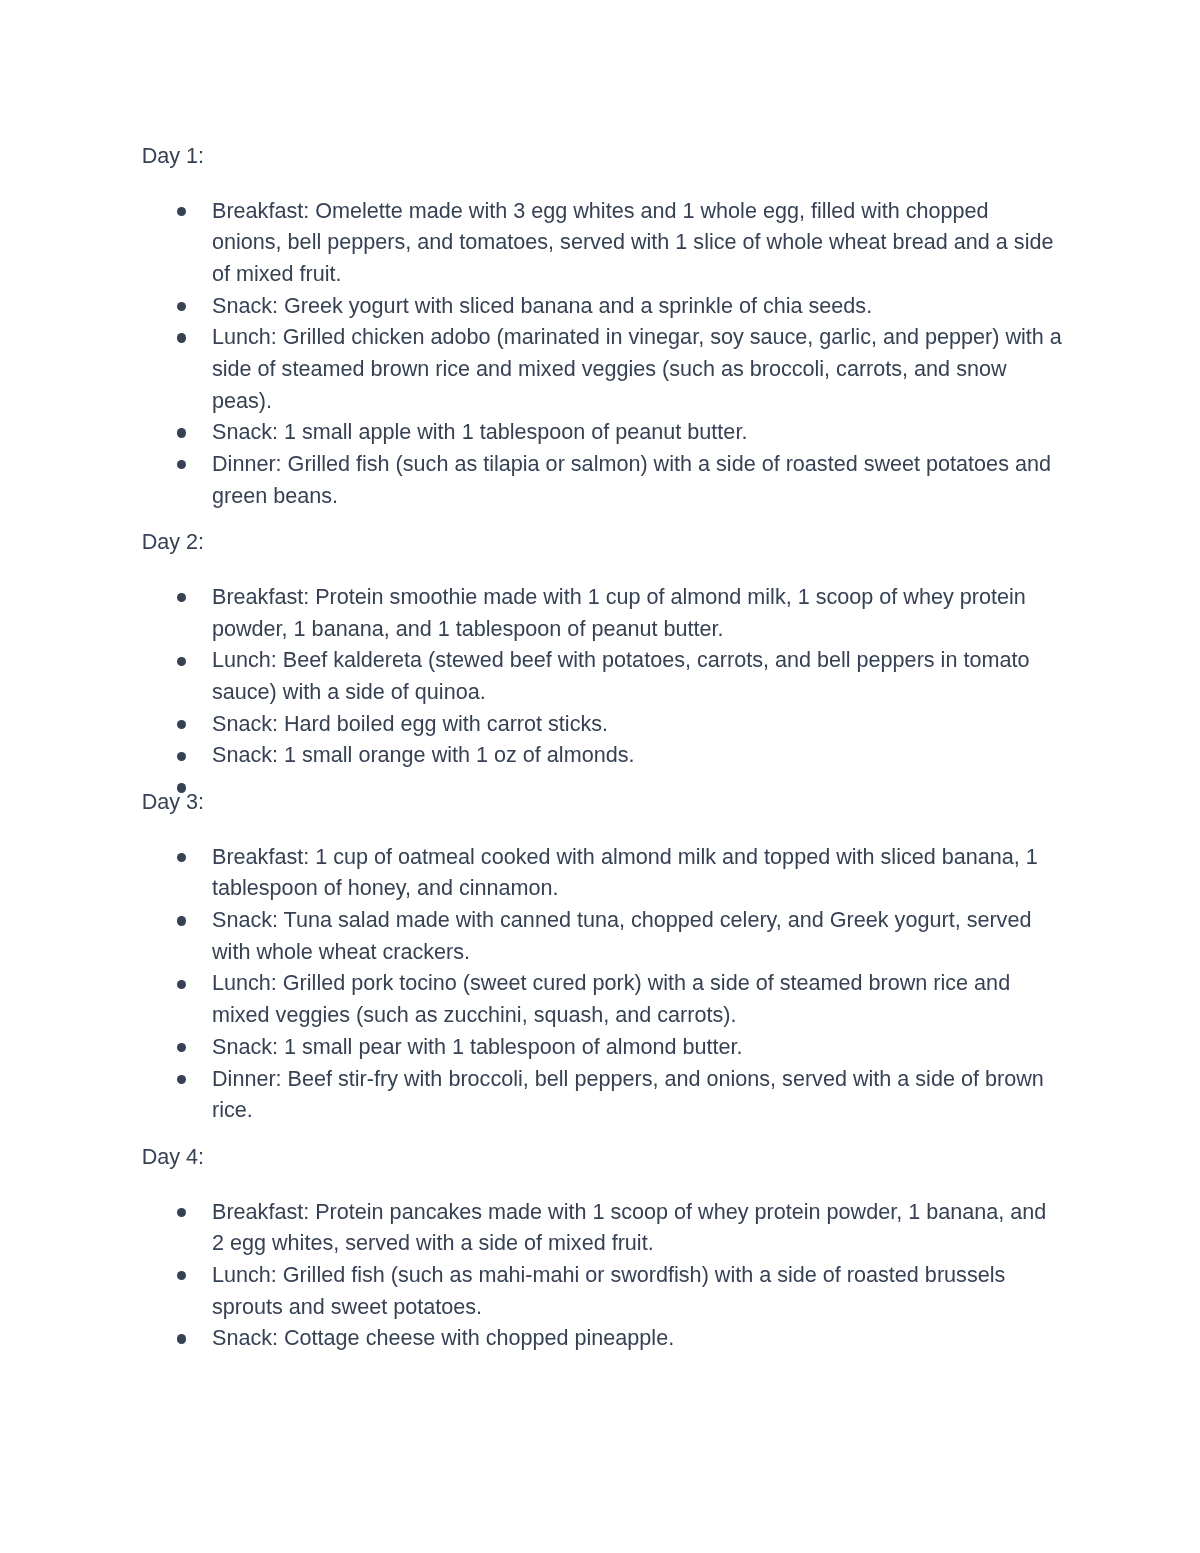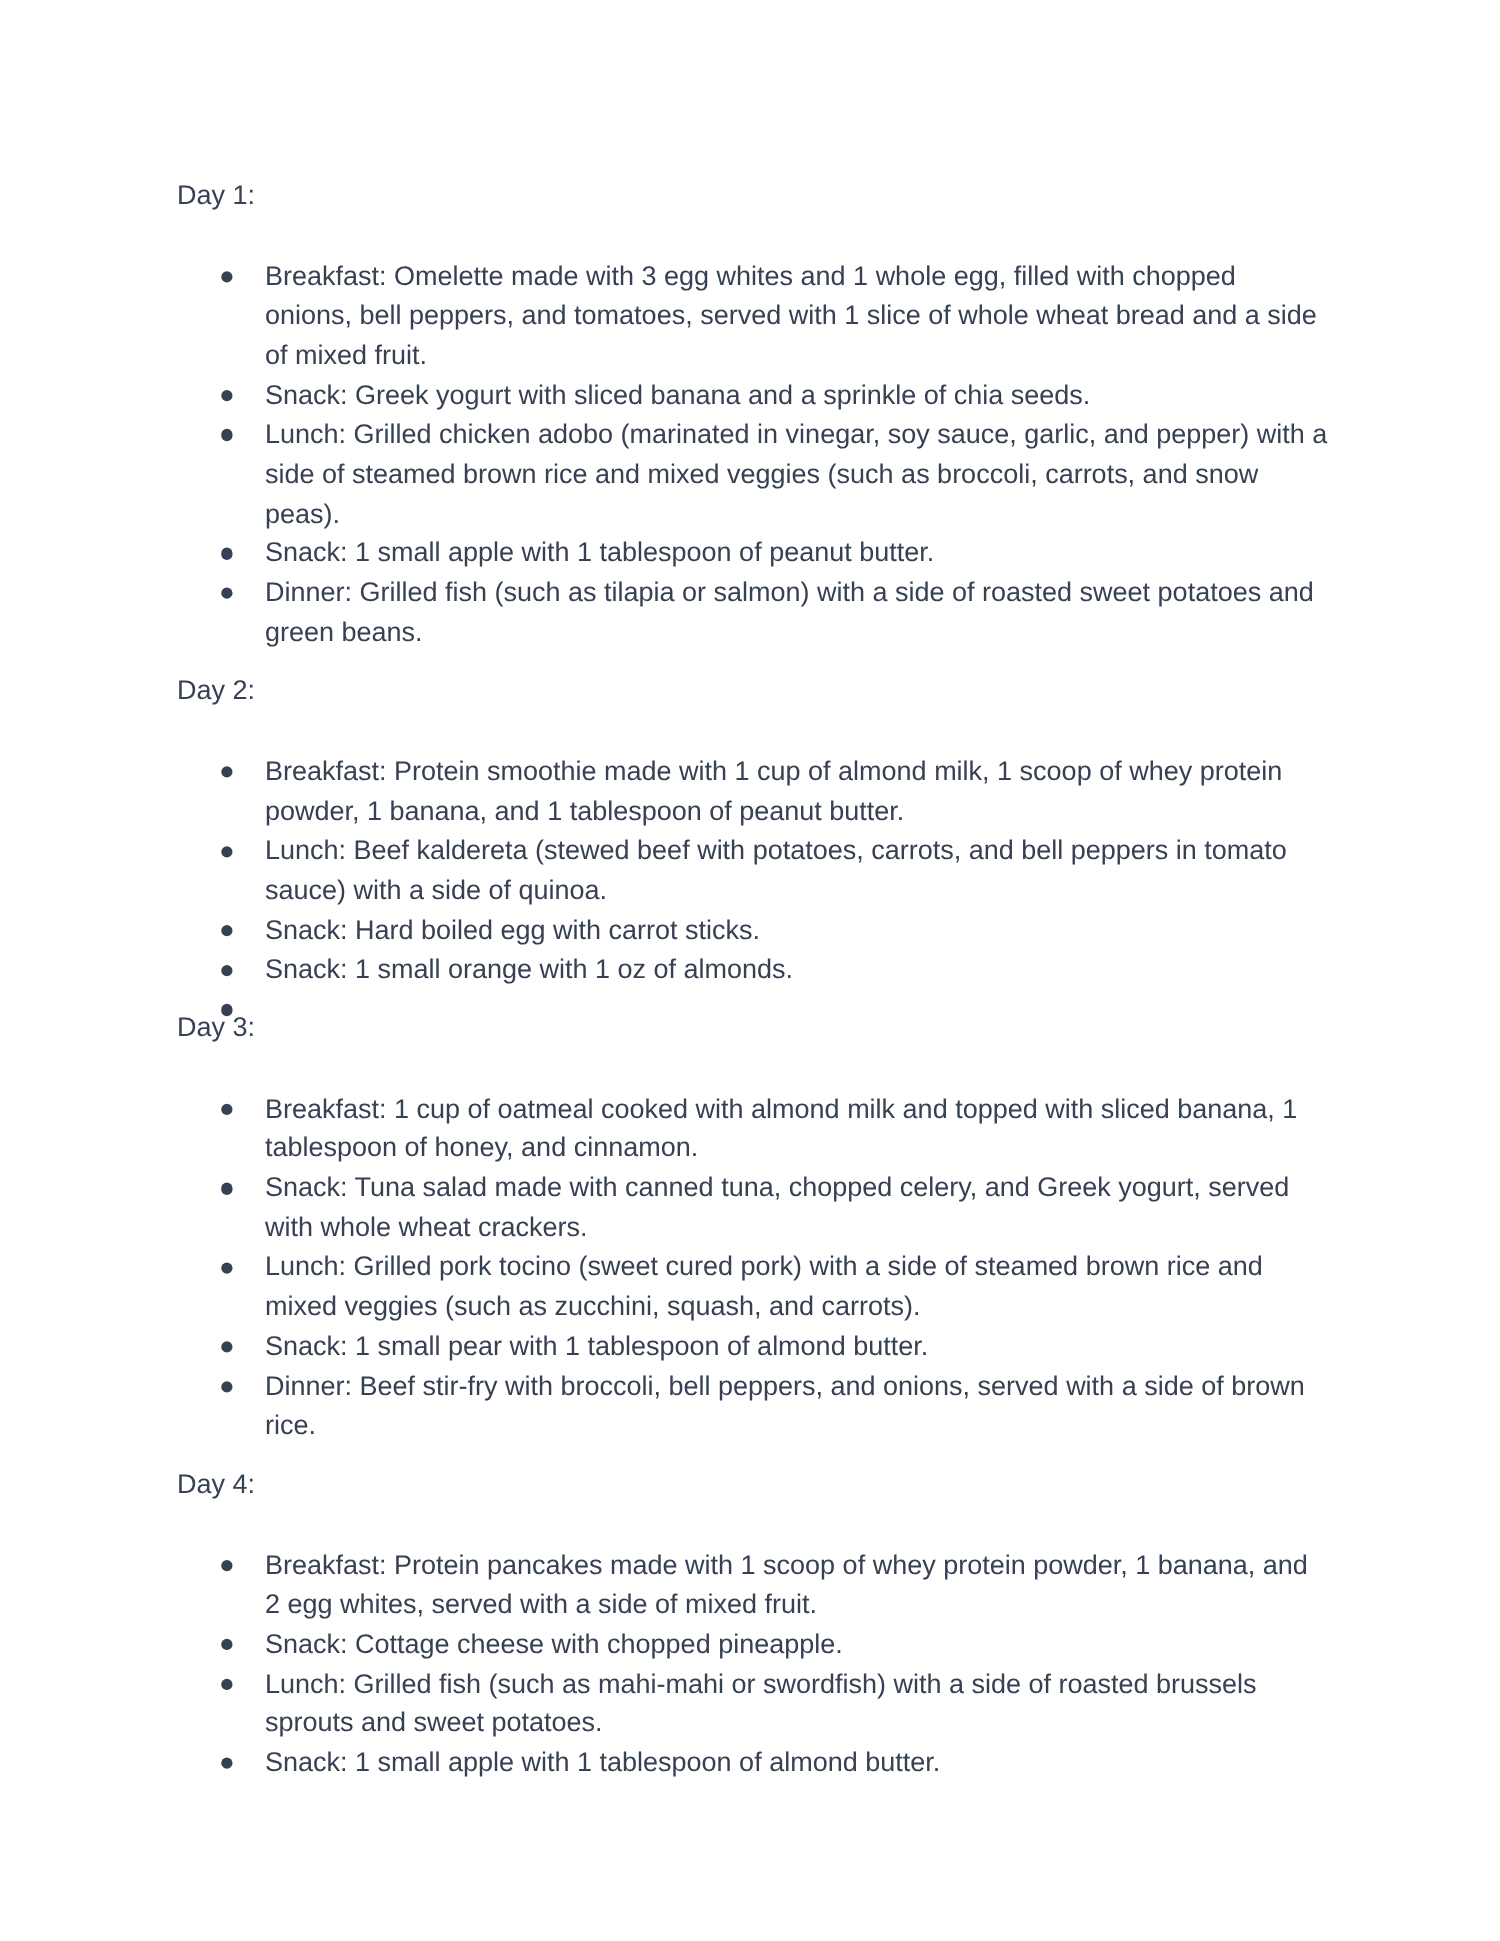--- a/index.html
+++ b/index.html
@@ -35,21 +35,21 @@
   .day-section + .day-section { margin-top: 15.02px; }
   .day-heading {
     font-size: 21.6px;
     line-height: 31.673px;
     margin: 0;
     padding: 0;
     font-weight: normal;
   }
   .meal-list {
     list-style: none;
-    margin: 33px 0 0 0;
+    margin: 23px 0 0 0;
     padding: 0;
   }
   .meal-item {
     position: relative;
     font-size: 21.6px;
     line-height: 31.673px;
     margin: 0 0 0 70.3px;
     width: 851px;
     padding: 0;
   }
@@ -95,19 +95,18 @@
         <li class="meal-item"><span class="bullet"></span><span class="meal-text">Snack: Tuna salad made with canned tuna, chopped celery, and Greek yogurt, served with whole wheat crackers.</span></li>
         <li class="meal-item"><span class="bullet"></span><span class="meal-text">Lunch: Grilled pork tocino (sweet cured pork) with a side of steamed brown rice and mixed veggies (such as zucchini, squash, and carrots).</span></li>
         <li class="meal-item"><span class="bullet"></span><span class="meal-text">Snack: 1 small pear with 1 tablespoon of almond butter.</span></li>
         <li class="meal-item"><span class="bullet"></span><span class="meal-text">Dinner: Beef stir-fry with broccoli, bell peppers, and onions, served with a side of brown rice.</span></li>
       </ul>
     </section>
     <section class="day-section">
       <p class="day-heading">Day 4:</p>
       <ul class="meal-list">
         <li class="meal-item"><span class="bullet"></span><span class="meal-text">Breakfast: Protein pancakes made with 1 scoop of whey protein powder, 1 banana, and 2 egg whites, served with a side of mixed fruit.</span></li>
+        <li class="meal-item"><span class="bullet"></span><span class="meal-text">Lunch: Grilled fish (such as mahi-mahi or swordfish) with a side of roasted brussels sprouts and sweet potatoes.</span></li>
         <li class="meal-item"><span class="bullet"></span><span class="meal-text">Snack: Cottage cheese with chopped pineapple.</span></li>
-        <li class="meal-item"><span class="bullet"></span><span class="meal-text">Lunch: Grilled fish (such as mahi-mahi or swordfish) with a side of roasted brussels sprouts and sweet potatoes.</span></li>
-        <li class="meal-item"><span class="bullet"></span><span class="meal-text">Snack: 1 small apple with 1 tablespoon of almond butter.</span></li>
       </ul>
     </section>
   </div>
 </div>
 
 </body></html>

